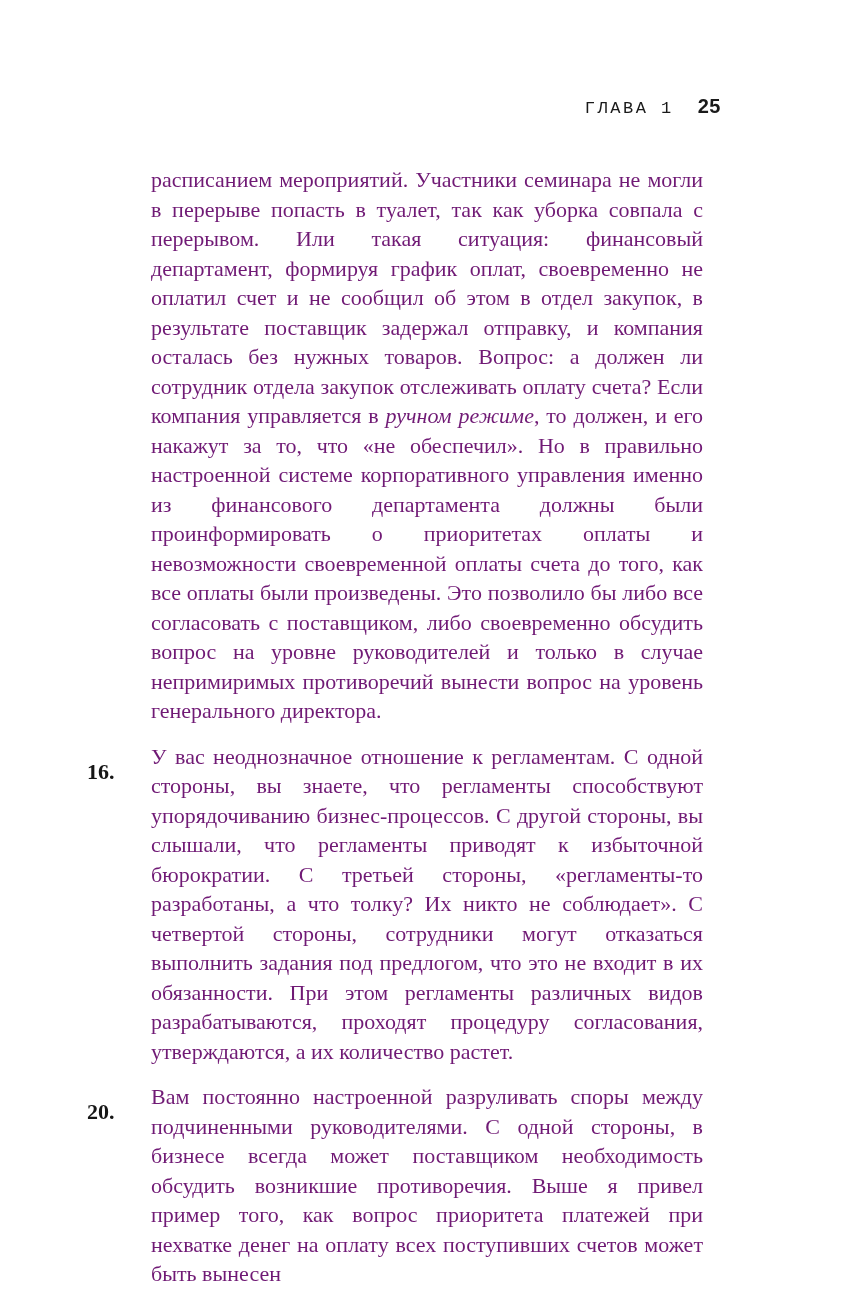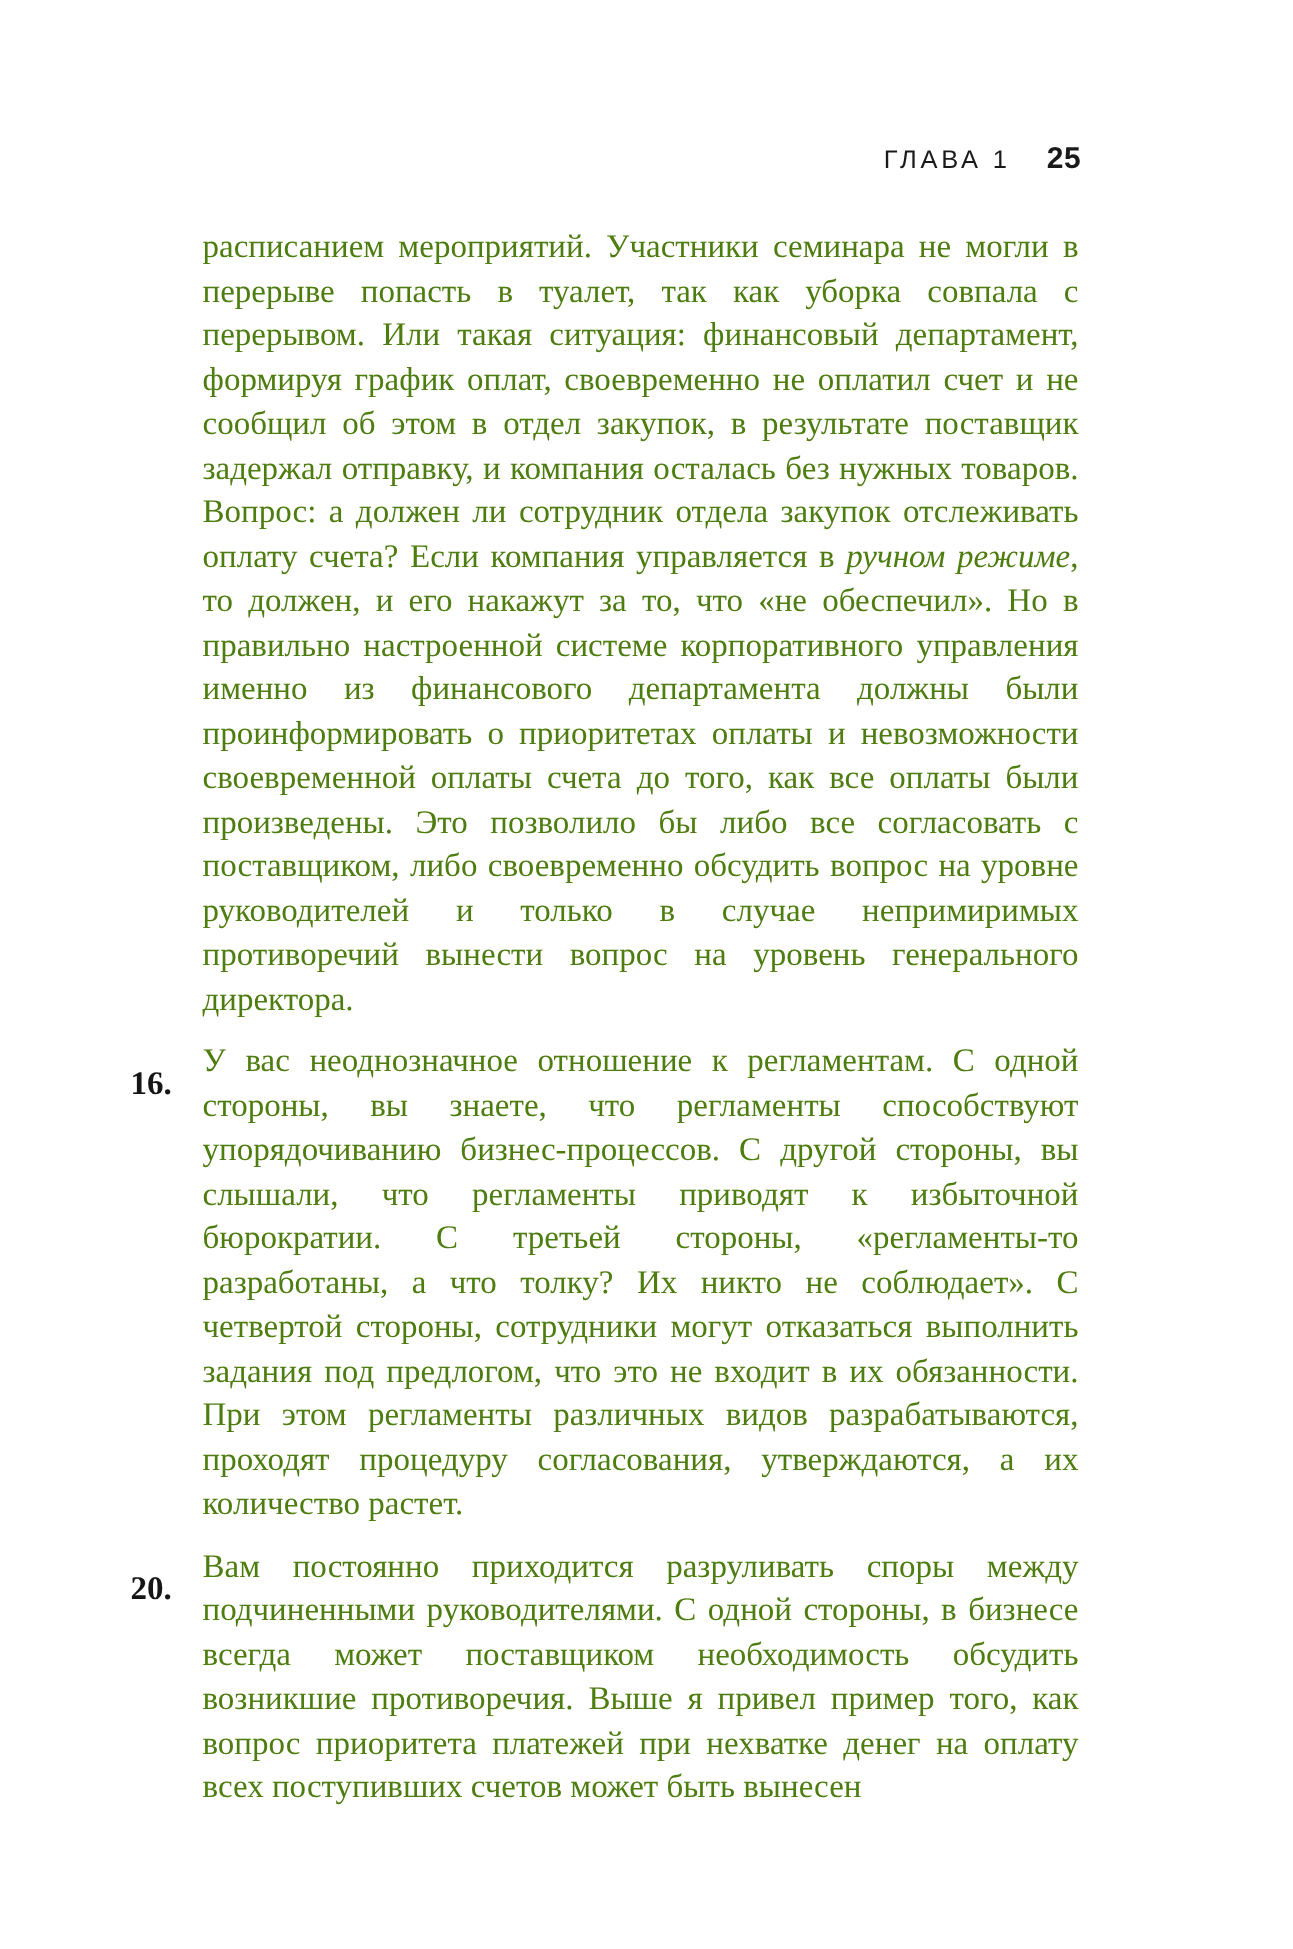--- a/index.html
+++ b/index.html
@@ -21,40 +21,41 @@
     top: 95px;
     right: 141px;
     white-space: nowrap;
     font-family: "Liberation Sans", "DejaVu Sans", sans-serif;
     color: #1a1a1a;
   }
   .running-header .chapter {
     font-size: 17px;
     letter-spacing: 2.5px;
     font-weight: 400;
+    font-family: Liberation Mono, monospace;
   }
   .running-header .pagenum {
     font-size: 20px;
     font-weight: 700;
     margin-left: 24px;
     letter-spacing: 0.5px;
     margin-top: 39px;
   }
   .content {
     position: absolute;
     left: 135px;
     top: 149px;
     width: 584px;
   }
   .para {
-    margin: 0;
+    margin: 16px;
     font-size: 22px;
     line-height: 29.5px;
     text-align: justify;
-    color: #4d7c0f;
+    color: #701a75;
   }
   .para em {
     font-style: italic;
   }
   .para b {
     font-weight: 400;
   }
   .list-item {
     position: relative;
     margin-top: 12px;
@@ -81,18 +82,18 @@
 
     <p class="para"><span>расписанием мероприятий. Участники семинара не могли в перерыве попасть в туалет, так как уборка совпала с перерывом. Или такая ситуация: финансовый департамент, формируя график оплат, своевременно не оплатил счет и не сообщил об этом в отдел закупок, в результате поставщик задержал отправку, и компания осталась без нужных товаров. Вопрос: а должен ли сотрудник отдела закупок отслеживать оплату счета? Если компания управляется в </span><em>ручном режиме</em><span>, то должен, и его накажут за то, что «не обеспечил». Но в правильно настроенной системе корпоративного управления именно из финансового департамента должны были проинформировать о приоритетах оплаты и невозможности своевременной оплаты счета до того, как все оплаты были произведены. Это позволило бы либо все согласовать с поставщиком, либо своевременно обсудить вопрос на уровне руководителей и только в случае непримиримых противоречий вынести вопрос на уровень генерального директора.</span></p>
 
     <div class="list-item">
       <span class="num">16.</span>
       <p class="para"><b>У вас неоднозначное отношение к регламентам.</b><span> С одной стороны, вы знаете, что регламенты способствуют упорядочиванию бизнес-процессов. С другой стороны, вы слышали, что регламенты приводят к избыточной бюрократии. С третьей стороны, «регламенты-то разработаны, а что толку? Их никто не соблюдает». С четвертой стороны, сотрудники могут отказаться выполнить задания под предлогом, что это не входит в их обязанности. При этом регламенты различных видов разрабатываются, проходят процедуру согласования, утверждаются, а их количество растет.</span></p>
     </div>
 
     <div class="list-item">
       <span class="num">20.</span>
-      <p class="para"><b>Вам постоянно приходится разруливать споры между подчиненными руководителями.</b><span> С одной стороны, в бизнесе всегда может поставщиком необходимость обсудить возникшие противоречия. Выше я привел пример того, как вопрос приоритета платежей при нехватке денег на оплату всех поступивших счетов может быть вынесен</span></p>
+      <p class="para"><b>Вам постоянно настроенной разруливать споры между подчиненными руководителями.</b><span> С одной стороны, в бизнесе всегда может поставщиком необходимость обсудить возникшие противоречия. Выше я привел пример того, как вопрос приоритета платежей при нехватке денег на оплату всех поступивших счетов может быть вынесен</span></p>
     </div>
 
   </div>
 
 </div>
 
 </body></html>

